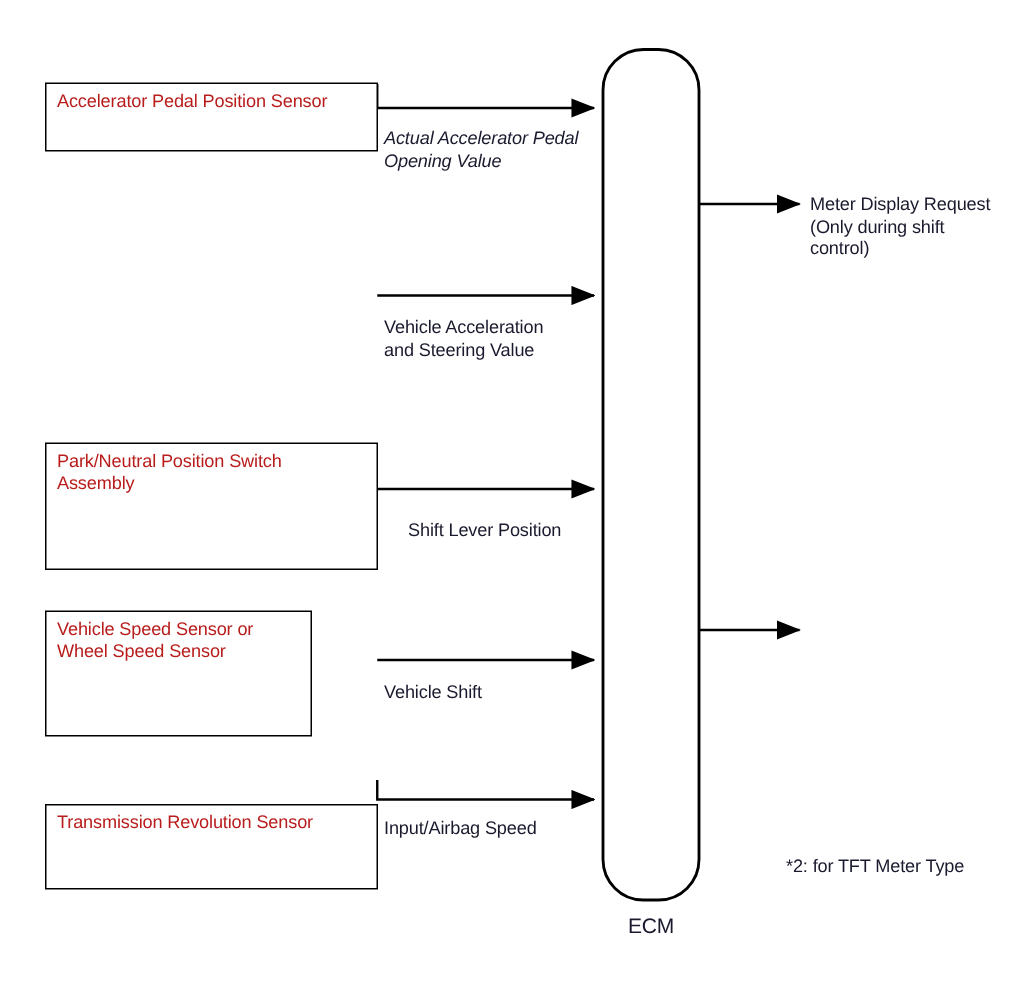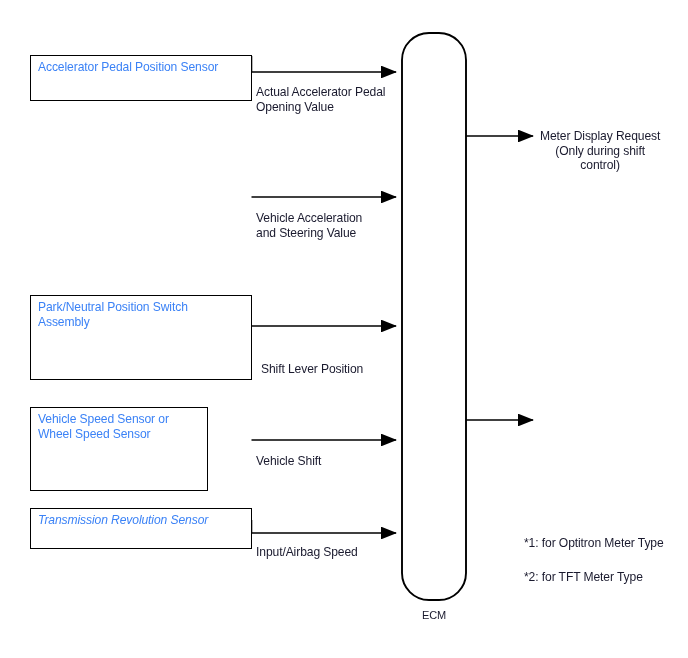--- a/index.html
+++ b/index.html
@@ -21,51 +21,50 @@
     border: 1.6px solid #000000;
     background: #ffffff;
   }
   .sensor-box .label {
     position: absolute;
     left: 7px;
     top: 4px;
     right: 4px;
     font-size: 12.1px;
     line-height: 14.6px;
-    color: #3b82f6;
+    color: #b91c1c;
     white-space: pre-line;
     letter-spacing: -0.1px;
   }
   .edge-label {
     position: absolute;
     font-size: 12.1px;
     line-height: 14.6px;
     color: #1a1a2e;
     white-space: pre-line;
     letter-spacing: -0.1px;
   }
   .out-label {
     position: absolute;
     font-size: 12.1px;
     line-height: 14.6px;
     color: #1a1a2e;
     white-space: pre-line;
     letter-spacing: -0.1px;
-    text-align: center;
   }
   .footnote {
     position: absolute;
     font-size: 12.1px;
     line-height: 14.6px;
     color: #1a1a2e;
     letter-spacing: -0.1px;
   }
   .ecm-label {
     position: absolute;
-    font-size: 11px;
+    font-size: 14px;
     color: #1a1a2e;
     text-align: center;
     letter-spacing: -0.1px;
   }
   svg.wires {
     position: absolute;
     left: 0;
     top: 0;
     width: 688px;
     height: 658px;
@@ -123,40 +122,39 @@
   <div class="sensor-box" style="left:30px; top:295px; width:222px; height:85px;text-decoration:underline;">
     <div class="label">Park/Neutral Position Switch
 Assembly</div>
   </div>
 
   <div class="sensor-box" style="left:30px; top:407px; width:178px; height:84px;">
     <div class="label">Vehicle Speed Sensor or
 Wheel Speed Sensor</div>
   </div>
 
-  <div class="sensor-box" style="left:30px; top:508px; width:222px; height:41px;font-style:italic;">
+  <div class="sensor-box" style="left:30px; top:536px; width:222px; height:57px;">
     <div class="label">Transmission Revolution Sensor</div>
   </div>
 
-  <div class="edge-label" style="left:256px; top:85px;">Actual Accelerator Pedal
+  <div class="edge-label" style="left:256px; top:85px;font-style:italic;">Actual Accelerator Pedal
 Opening Value</div>
 
   <div class="edge-label" style="left:256px; top:211px;">Vehicle Acceleration
 and Steering Value</div>
 
-  <div class="edge-label" style="left:261px; top:346px;margin-top:16px;">Shift Lever Position</div>
+  <div class="edge-label" style="left:272px; top:346px;">Shift Lever Position</div>
 
   <div class="edge-label" style="left:256px; top:454px;">Vehicle Shift</div>
 
   <div class="edge-label" style="left:256px; top:545px;">Input/Airbag Speed</div>
 
   <div class="ecm-label" style="left:402px; top:609px; width:64px;">ECM</div>
 
   <div class="out-label" style="left:540px; top:129px;">Meter Display Request
 (Only during shift
 control)</div>
 
 
-  <div class="footnote" style="left:524px; top:536px;">*1: for Optitron Meter Type</div>
 
   <div class="footnote" style="left:524px; top:570px;">*2: for TFT Meter Type</div>
 
 </div>
 
 </body></html>

